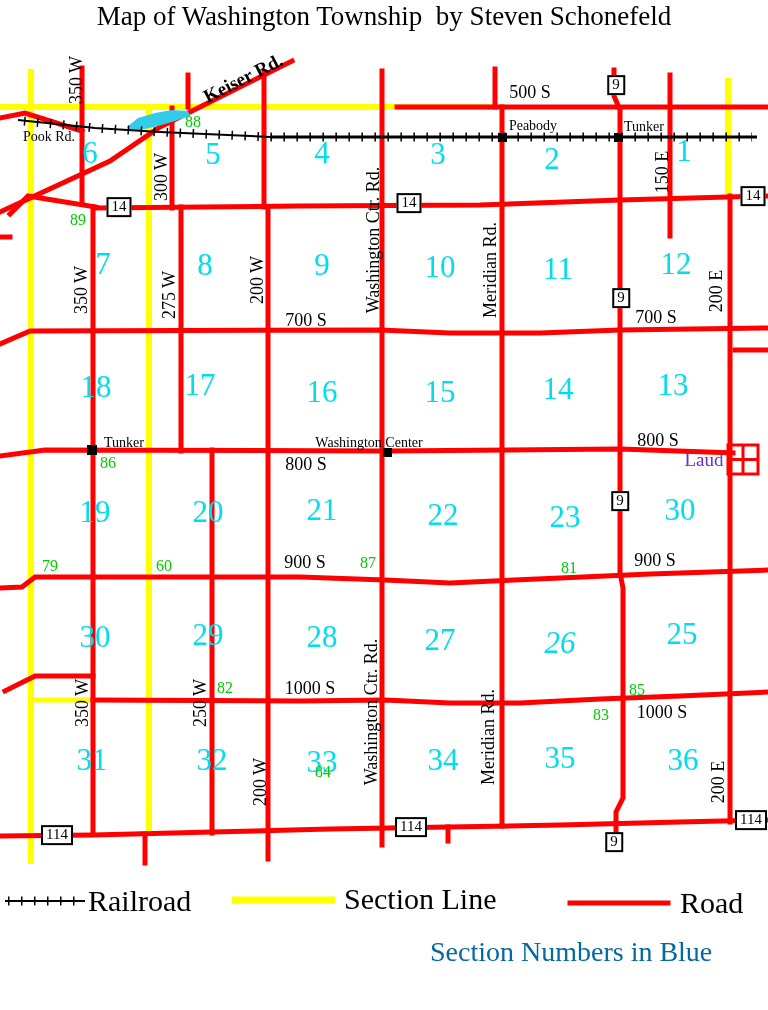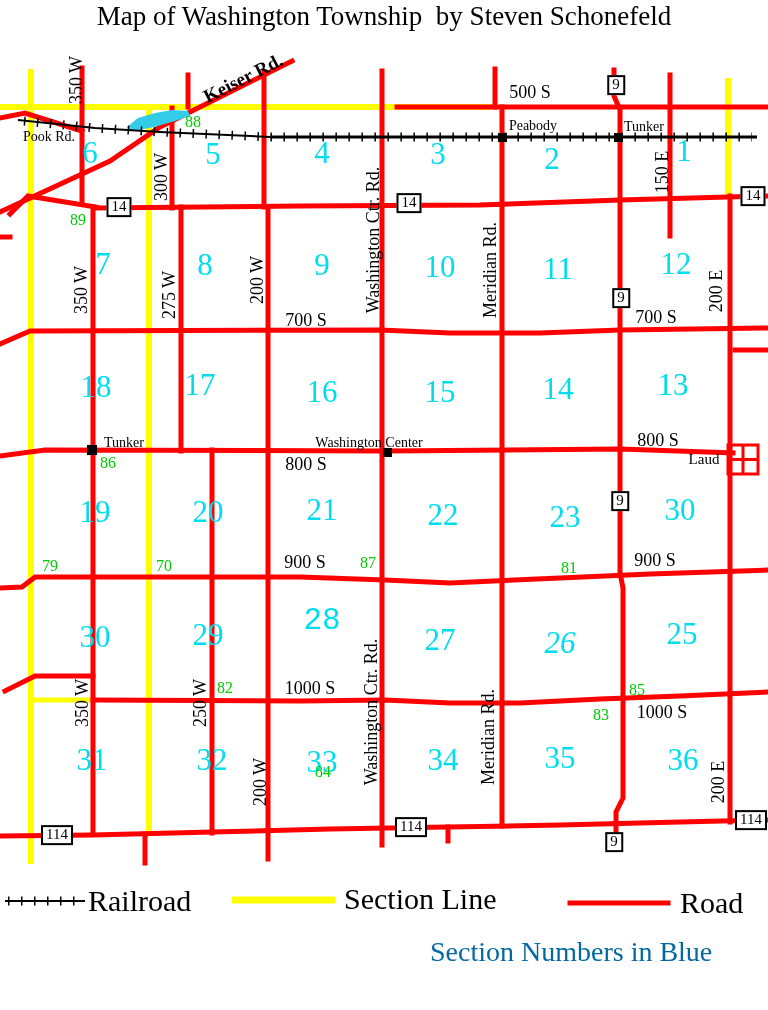--- a/index.html
+++ b/index.html
@@ -5,21 +5,21 @@
   html,body{margin:0;padding:0;background:#fff;width:768px;height:1010px;overflow:hidden;}
   #stage{position:relative;width:768px;height:754px;font-family:"Liberation Serif","DejaVu Serif",serif;}
   #mapsvg{position:absolute;left:0;top:0;}
   #overlay{position:absolute;left:0;top:0;width:768px;height:1010px;}
   .title{position:absolute;left:0;top:1px;width:768px;text-align:center;font-size:27px;color:#000;white-space:pre;}
   .lbl{position:absolute;transform:translate(-50%,-50%);white-space:pre;line-height:1;}
   .sec{color:#00DDEE;font-size:31px;}
   .cem{color:#00CC00;font-size:16px;}
   .roadlbl{color:#000;font-size:18px;}
   .town{color:#000;font-size:14px;}
-  .laud{color:#000000;font-size:15px;}
+  .laud{color:#6d28d9;font-size:19px;}
   .keiser{color:#000;font-size:19px;font-weight:bold;}
   .marker{color:#000;font-size:15px;background:#fff;border:2px solid #000;padding:0 3px;line-height:1.05;}
   .legend-word{position:absolute;color:#000;font-size:30px;white-space:nowrap;}
   .note-green{position:absolute;left:38px;top:944px;color:#00CC00;font-size:17px;}
   .note-cyan{position:absolute;left:430px;top:936px;color:#0369a1;font-size:28px;}
 </style>
 </head>
 <body>
 
 <div id="stage">
@@ -120,35 +120,35 @@
       <div class="lbl sec" style="left: 558px; top: 388px;">14</div>
       <div class="lbl sec" style="left: 673px; top: 384px;">13</div>
       <div class="lbl sec" style="left: 95px; top: 511px;">19</div>
       <div class="lbl sec" style="left: 208px; top: 511px;">20</div>
       <div class="lbl sec" style="left: 322px; top: 509px;">21</div>
       <div class="lbl sec" style="left: 443px; top: 514px;">22</div>
       <div class="lbl sec" style="left: 565px; top: 516px;">23</div>
       <div class="lbl sec" style="left: 680px; top: 509px;">30</div>
       <div class="lbl sec" style="left: 95px; top: 636px;">30</div>
       <div class="lbl sec" style="left: 208px; top: 634px;">29</div>
-      <div class="lbl sec" style="left: 322px; top: 620px; font-family: Liberation Mono, monospace;">28</div>
+      <div class="lbl sec" style="left: 322px; top: 636px;">28</div>
       <div class="lbl sec" style="left: 440px; top: 639px;">27</div>
       <div class="lbl sec" style="left: 560px; top: 642px; font-style: italic;">26</div>
       <div class="lbl sec" style="left: 682px; top: 633px;">25</div>
       <div class="lbl sec" style="left: 92px; top: 759px;">31</div>
       <div class="lbl sec" style="left: 212px; top: 759px; text-align: center;">32</div>
       <div class="lbl sec" style="left: 322px; top: 761px;">33</div>
       <div class="lbl sec" style="left: 443px; top: 759px;">34</div>
       <div class="lbl sec" style="left: 560px; top: 757px;">35</div>
       <div class="lbl sec" style="left: 683px; top: 759px;">36</div>
       <div class="lbl cem" style="left: 193px; top: 122px;">88</div>
       <div class="lbl cem" style="left: 78px; top: 220px;">89</div>
       <div class="lbl cem" style="left: 108px; top: 463px;">86</div>
       <div class="lbl cem" style="left: 50px; top: 566px;">79</div>
-      <div class="lbl cem" style="left: 164px; top: 566px;">70</div>
+      <div class="lbl cem" style="left: 164px; top: 566px;">60</div>
       <div class="lbl cem" style="left: 368px; top: 563px;">87</div>
       <div class="lbl cem" style="left: 569px; top: 568px;">81</div>
       <div class="lbl cem" style="left: 225px; top: 688px;">82</div>
       <div class="lbl cem" style="left: 637px; top: 690px;">85</div>
       <div class="lbl cem" style="left: 601px; top: 715px;">83</div>
       <div class="lbl cem" style="left: 323px; top: 772px;">84</div>
       <div class="lbl roadlbl" style="left: 530px; top: 92px;">500 S</div>
       <div class="lbl roadlbl" style="left: 306px; top: 320px;">700 S</div>
       <div class="lbl roadlbl" style="left: 656px; top: 317px;">700 S</div>
       <div class="lbl roadlbl" style="left: 306px; top: 464px;">800 S</div>

